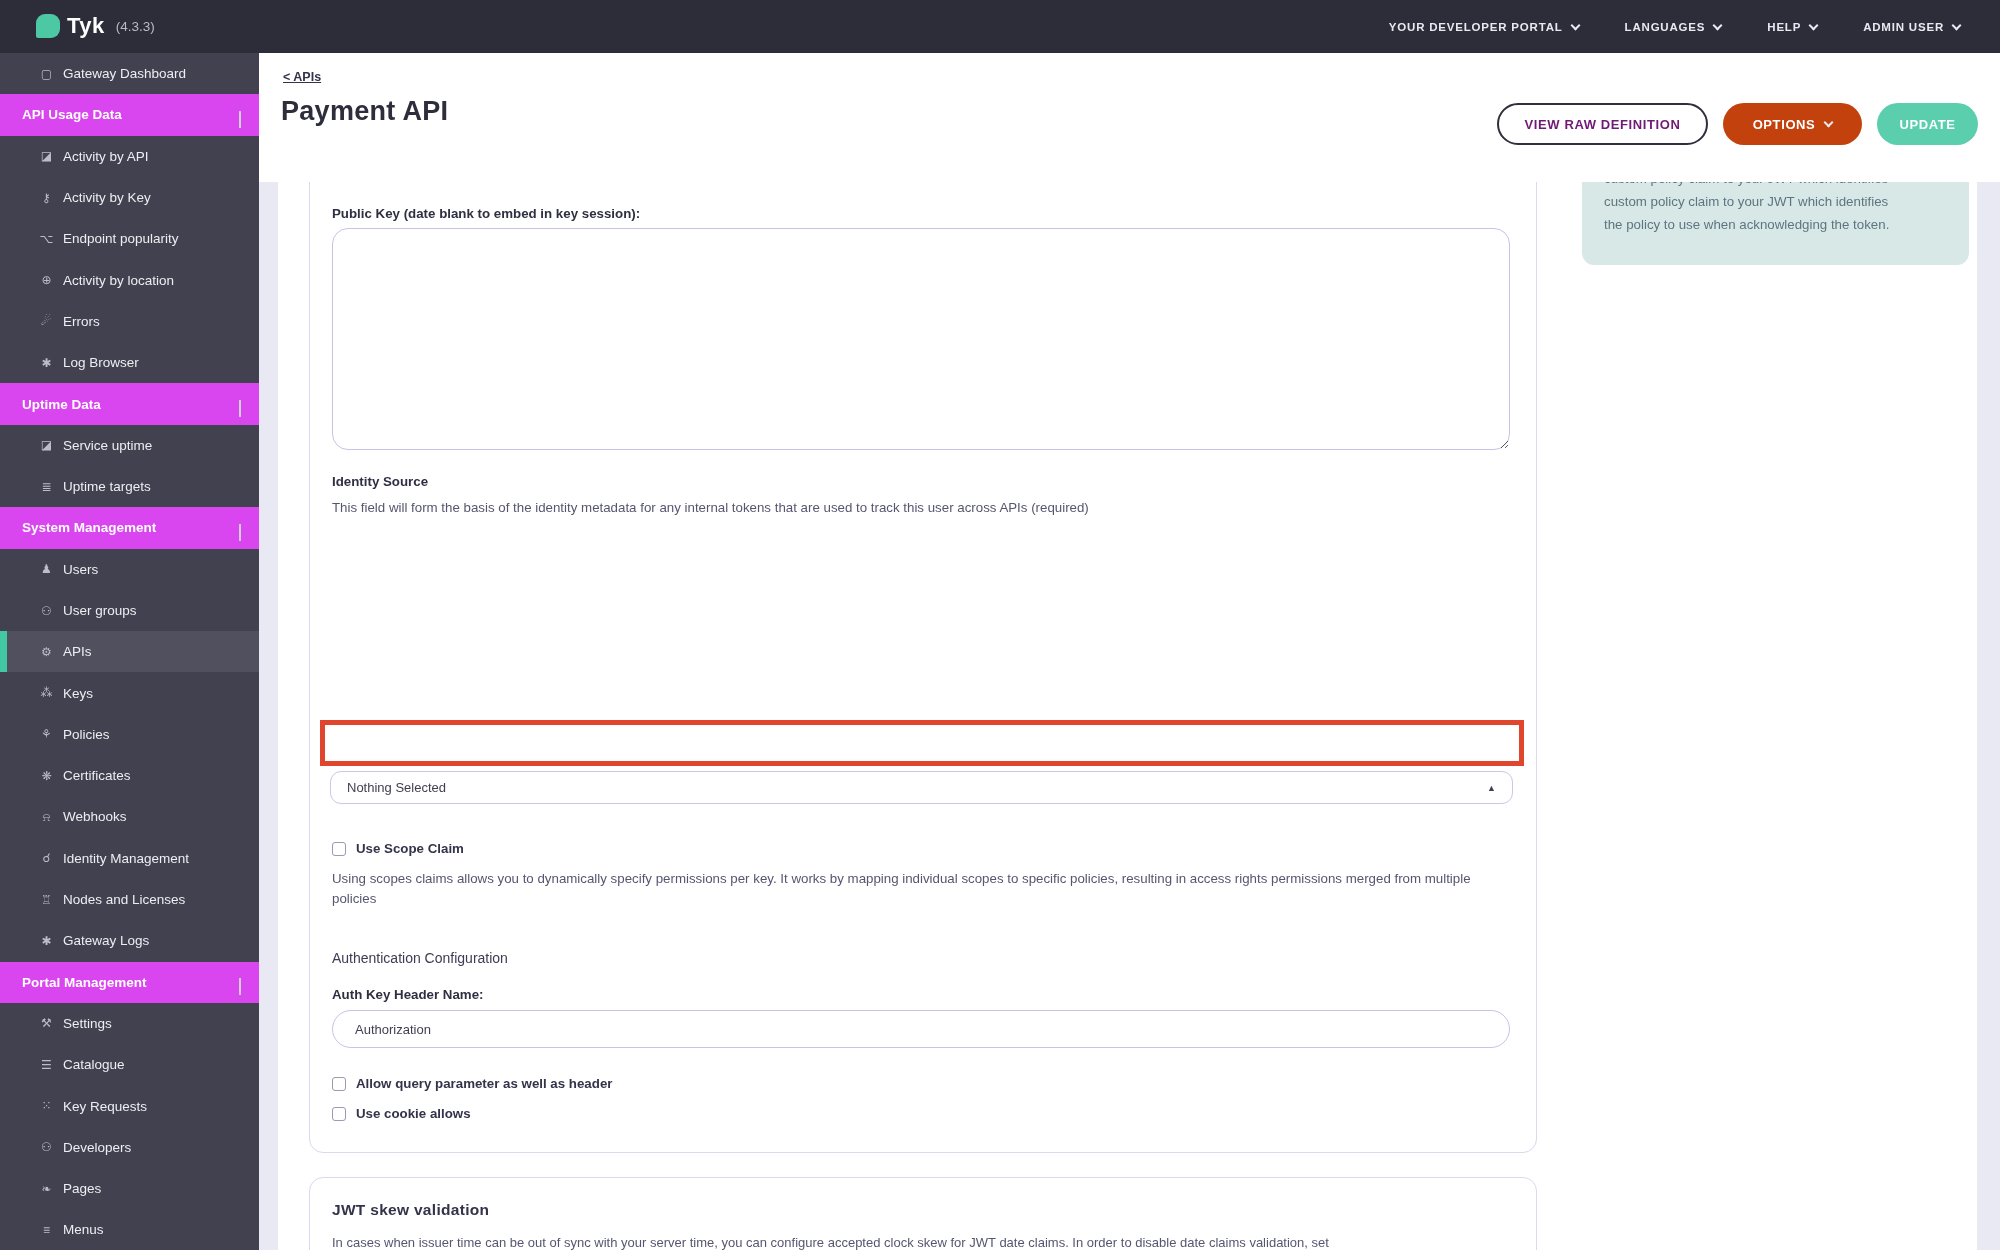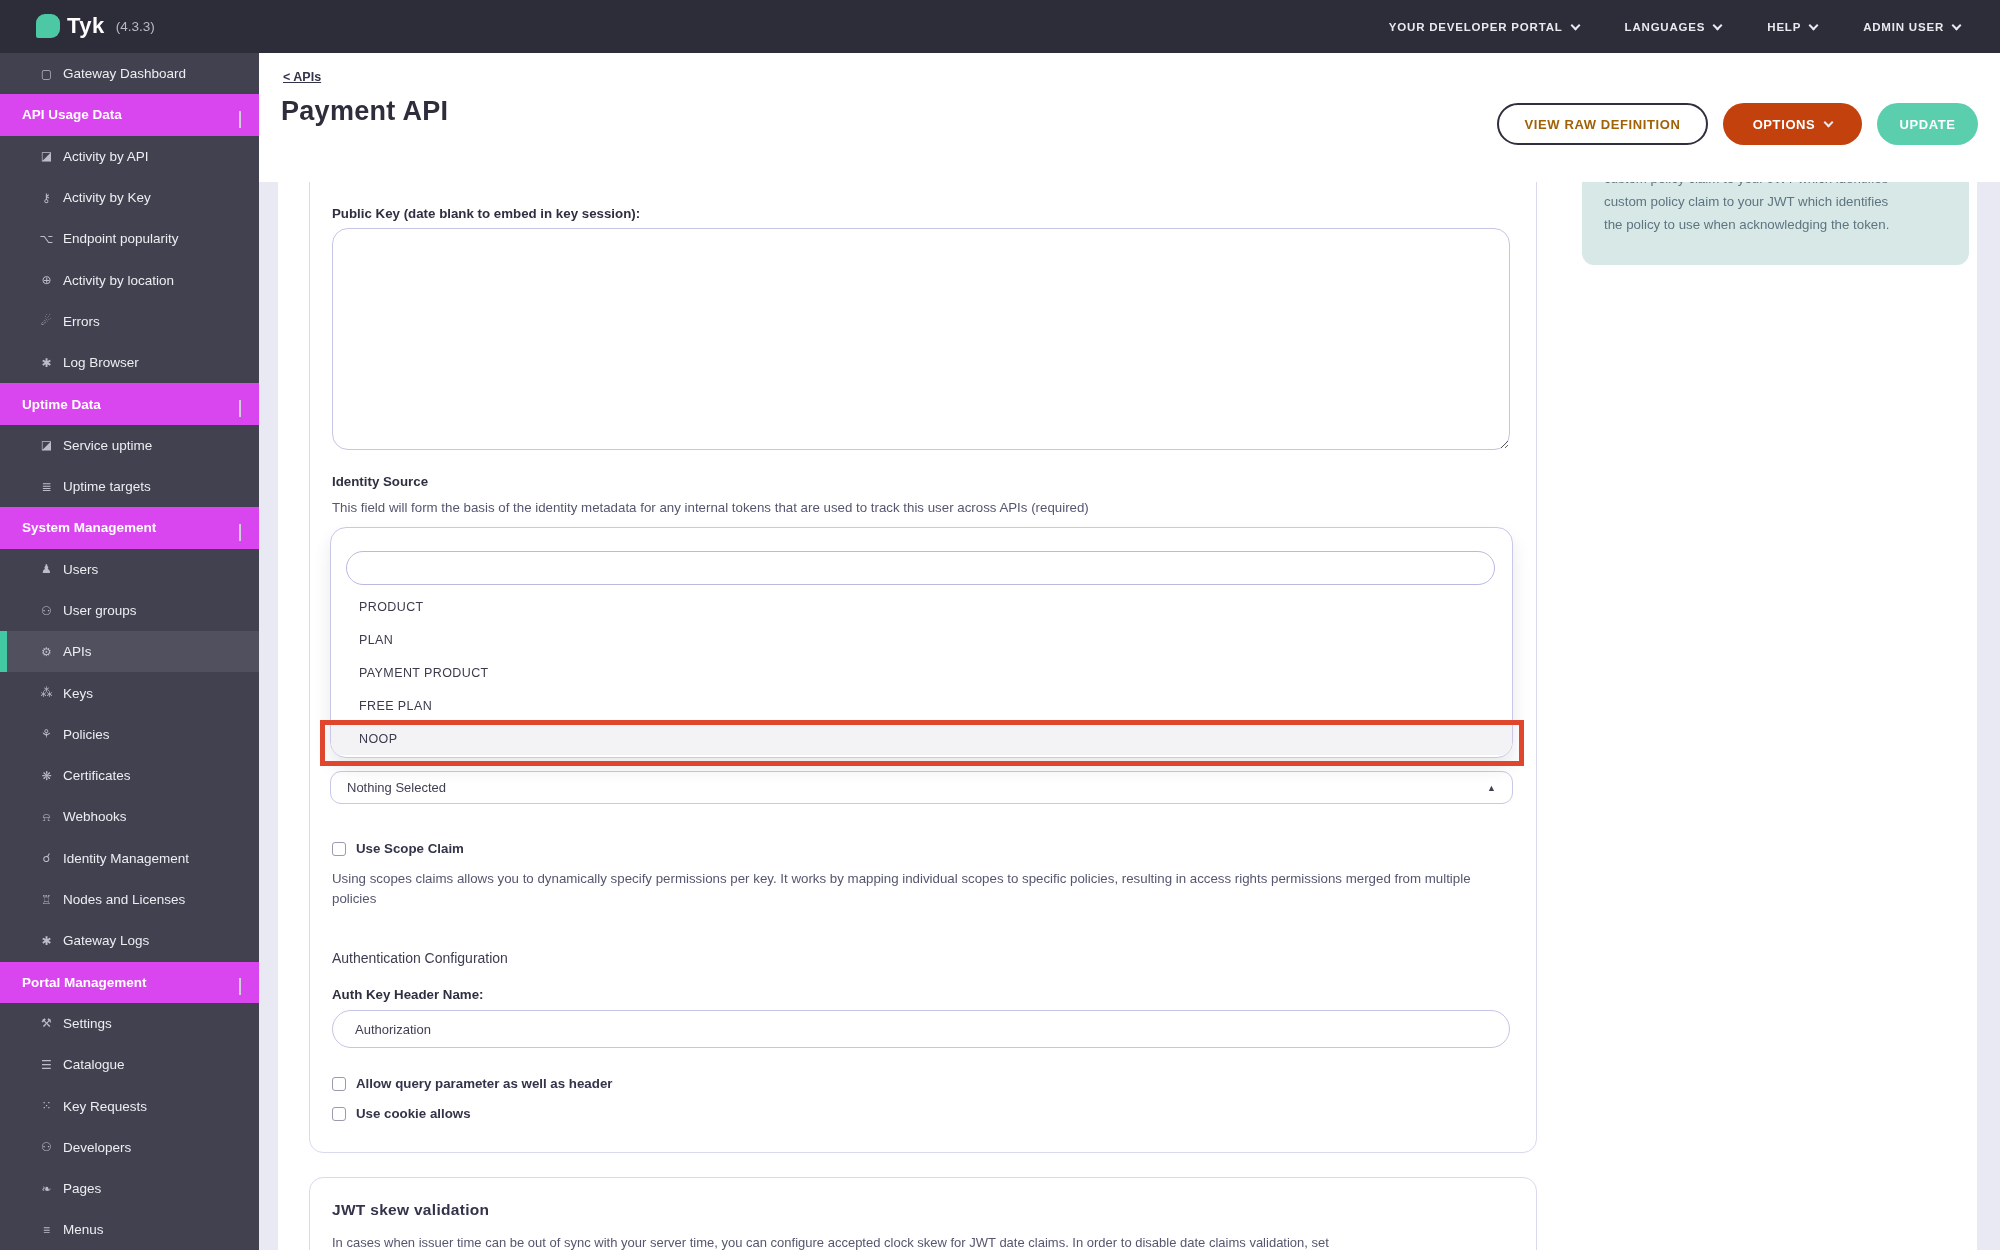--- a/index.html
+++ b/index.html
@@ -31,21 +31,21 @@
 
   
   .header { position:absolute; left:259px; top:53px; width:1741px; height:129px; background:#fff; z-index:10; }
   .breadcrumb { position:absolute; left:24px; top:17px; font-size:12.5px; font-weight:700;
                 color:#33334a; text-decoration:underline; cursor:pointer; }
   .page-title { position:absolute; left:22px; top:43px; font-size:27px; font-weight:600;
                 color:#2d2d3c; letter-spacing:.3px; }
   .btns { position:absolute; right:22px; top:50px; display:flex; gap:15px; }
   .pill { height:42px; border-radius:22px; display:flex; align-items:center; justify-content:center;
           font-size:13px; font-weight:700; letter-spacing:.6px; cursor:pointer; }
-  .btn-raw { width:211px; border:2px solid #2f2f3d; color:#a16207; background:#fff; }
+  .btn-raw { width:211px; border:2px solid #2f2f3d; color:#701a75; background:#fff; }
   .btn-options { width:139px; background:#c2410c; color:#fff; gap:10px; }
   .btn-update { width:101px; background:#5bcfad; color:#fff; }
   .tabs { position:absolute; left:24px; bottom:0; display:flex; gap:46px; }
   .tab { font-size:13.5px; color:#80808f; padding-bottom:13px; border-bottom:3px solid transparent; cursor:pointer; }
   .tab.active { color:#2f2f3d; font-weight:700; border-bottom-color:#43c8a4; }
 
   
   .vp { position:absolute; left:259px; top:182px; width:1741px; height:1068px;
         background:#e9e9f4; overflow:hidden; z-index:5; }
   .panel-bg { position:absolute; left:19px; top:0; width:1699px; height:1068px; background:#fff; }
@@ -293,41 +293,20 @@
   <div class="panel-bg"></div>
 
   <div class="card" id="card1"></div>
 
   <div class="lbl" style="left:73px; top:24px;">Public Key (date blank to embed in key session):</div>
   <textarea class="pk-textarea" aria-label="Public Key (leave blank to embed in key session):" style=""></textarea>
 
   <div class="lbl" style="left:73px; top:292px;">Identity Source</div>
   <div class="help" style="left:73px; top:318px; width:1180px;">This field will form the basis of the identity metadata for any internal tokens that are used to track this user across APIs (required)</div>
 
-  <div class="dd-wrap">
-    <input class="dd-search" value="" style="">
-    <div class="dd-opts">
-
-    <div class="dd-opt">
-          <span>PRODUCT</span>
-        </div>
-        <div class="dd-opt">
-          <span>PLAN</span>
-        </div>
-        <div class="dd-opt">
-          <span>PAYMENT PRODUCT</span>
-        </div>
-        <div class="dd-opt">
-          <span>FREE PLAN</span>
-        </div>
-        <div class="dd-opt highlighted">
-          <span>NOOP</span>
-        </div>
-      </div>
-  </div>
 
   <div class="hl-rect"></div>
 
   <div class="policy-select">
     <span>Nothing Selected</span>
     <span class="caret">▲</span>
   </div>
 
   <div class="chk-row" style="left:73px; top:659px;">
     <span class="chk"></span>

